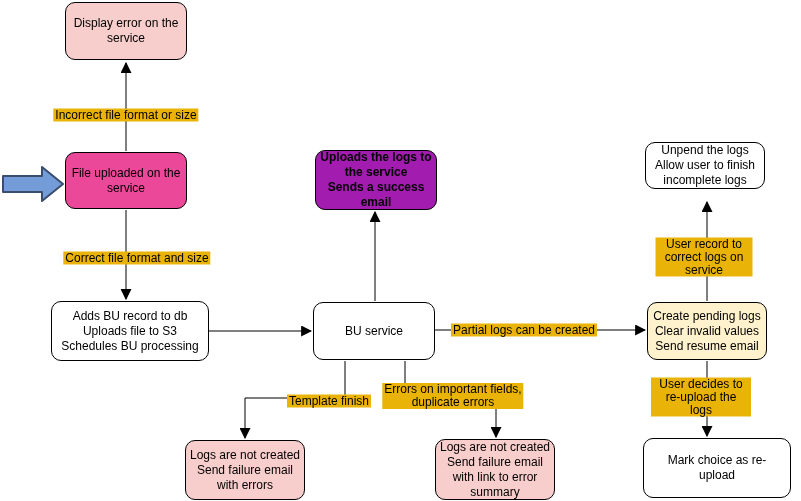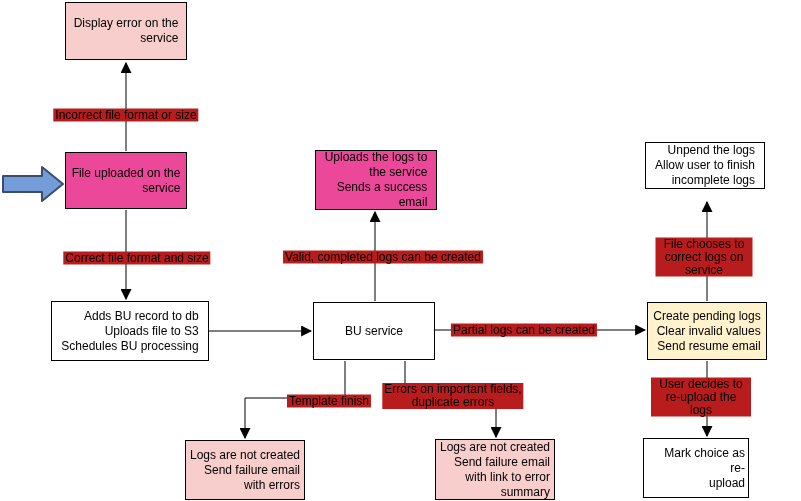--- a/index.html
+++ b/index.html
@@ -10,38 +10,38 @@
     font-family:"Liberation Sans", sans-serif;
     font-size:12px;
     color:#000000;
     overflow:hidden;
   }
   svg.wires { position:absolute; left:0; top:0; }
   .node {
     position:absolute;
     box-sizing:border-box;
     border:1px solid #000000;
-    border-radius:0;
+    border-radius:10px;
     display:flex;
     align-items:center;
     justify-content:center;
-    text-align:right;
+    text-align:center;
     white-space:pre-line;
     line-height:15px;
     padding:2px 3px;
   }
   .node.white  { background:#ffffff; }
   .node.pink   { background:#F8CECC; }
   .node.blue   { background:#ec4899; }
-  .node.green  { background:#ec4899; }
+  .node.green  { background:#a21caf;font-weight:bold; }
   .node.yellow { background:#FFF2CC; }
   .edge-label {
     position:absolute;
     transform:translate(-50%,-50%);
-    background:#b91c1c;
+    background:#eab308;
     text-align:center;
     white-space:pre-line;
     line-height:13px;
     padding:0 2px;
   }
 </style>
 </head>
 <body>
 
 <div class="canvas">
@@ -61,47 +61,46 @@
     <polyline points="345,361 345,398 245,398 245,438" fill="none" stroke="#000" stroke-width="1" marker-end="url(#arrow)"></polyline>
     <polyline points="405,361 405,399 496,399 496,437" fill="none" stroke="#000" stroke-width="1" marker-end="url(#arrow)"></polyline>
     <line x1="707" y1="301" x2="707" y2="202" stroke="#000" stroke-width="1" marker-end="url(#arrow)"></line>
     <line x1="707" y1="361" x2="707" y2="436" stroke="#000" stroke-width="1" marker-end="url(#arrow)"></line>
 
     <polygon points="3,176 42,176 42,167 63,184 42,201 42,192 3,192" fill="#739CD9" stroke="#3A4E6B" stroke-width="2" stroke-linejoin="round"></polygon>
   </svg>
 
   <div class="edge-label" style="left:126px; top:115px;">Incorrect file format or size</div>
   <div class="edge-label" style="left:137px; top:258px;">Correct file format and size</div>
-  <div class="edge-label" style="left:383px; top:257px;">Valid, completed logs can be created</div>
   <div class="edge-label" style="left:524px; top:330px;">Partial logs can be created</div>
   <div class="edge-label" style="left:329px; top:401px;">Template finish</div>
   <div class="edge-label" style="left:453px; top:396px;">Errors on important fields,
 duplicate errors</div>
-  <div class="edge-label" style="left:704px; top:257px;">File chooses to correct logs on service</div>
+  <div class="edge-label" style="left:704px; top:257px;">User record to correct logs on service</div>
   <div class="edge-label" style="left:701px; top:397px;">User decides to re-upload the logs</div>
 
   <div class="node pink" style="left:65px;  top:2px;   width:122px; height:58px;">Display error on the
 service</div>
   <div class="node blue" style="left:65px;  top:152px; width:122px; height:57px;">File uploaded on the
 service</div>
   <div class="node white" style="left:51px;  top:301px; width:158px; height:60px;">Adds BU record to db
 Uploads file to S3
 Schedules BU processing</div>
   <div class="node green" style="left:315px; top:150px; width:122px; height:60px;">Uploads the logs to
 the service
 Sends a success
 email</div>
   <div class="node white" style="left:313px; top:302px; width:122px; height:58px;">BU service</div>
   <div class="node yellow" style="left:647px; top:302px; width:120px; height:58px;">Create pending logs
 Clear invalid values
 Send resume email</div>
   <div class="node white" style="left:645px; top:142px; width:120px; height:47px;">Unpend the logs
 Allow user to finish
 incomplete logs</div>
-  <div class="node white" style="left:643px; top:438px; width:106px; height:60px;">Mark choice as re-
+  <div class="node white" style="left:643px; top:438px; width:148px; height:60px;">Mark choice as re-
 upload</div>
   <div class="node pink" style="left:185px; top:440px; width:120px; height:60px;">Logs are not created
 Send failure email
 with errors</div>
   <div class="node pink" style="left:435px; top:439px; width:120px; height:61px;">Logs are not created
 Send failure email
 with link to error
 summary</div>
 
 </div>

